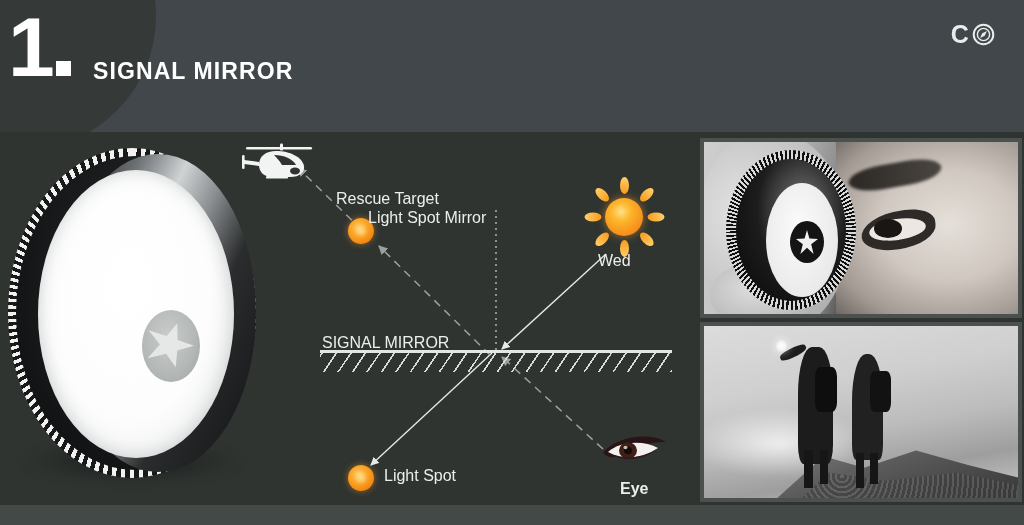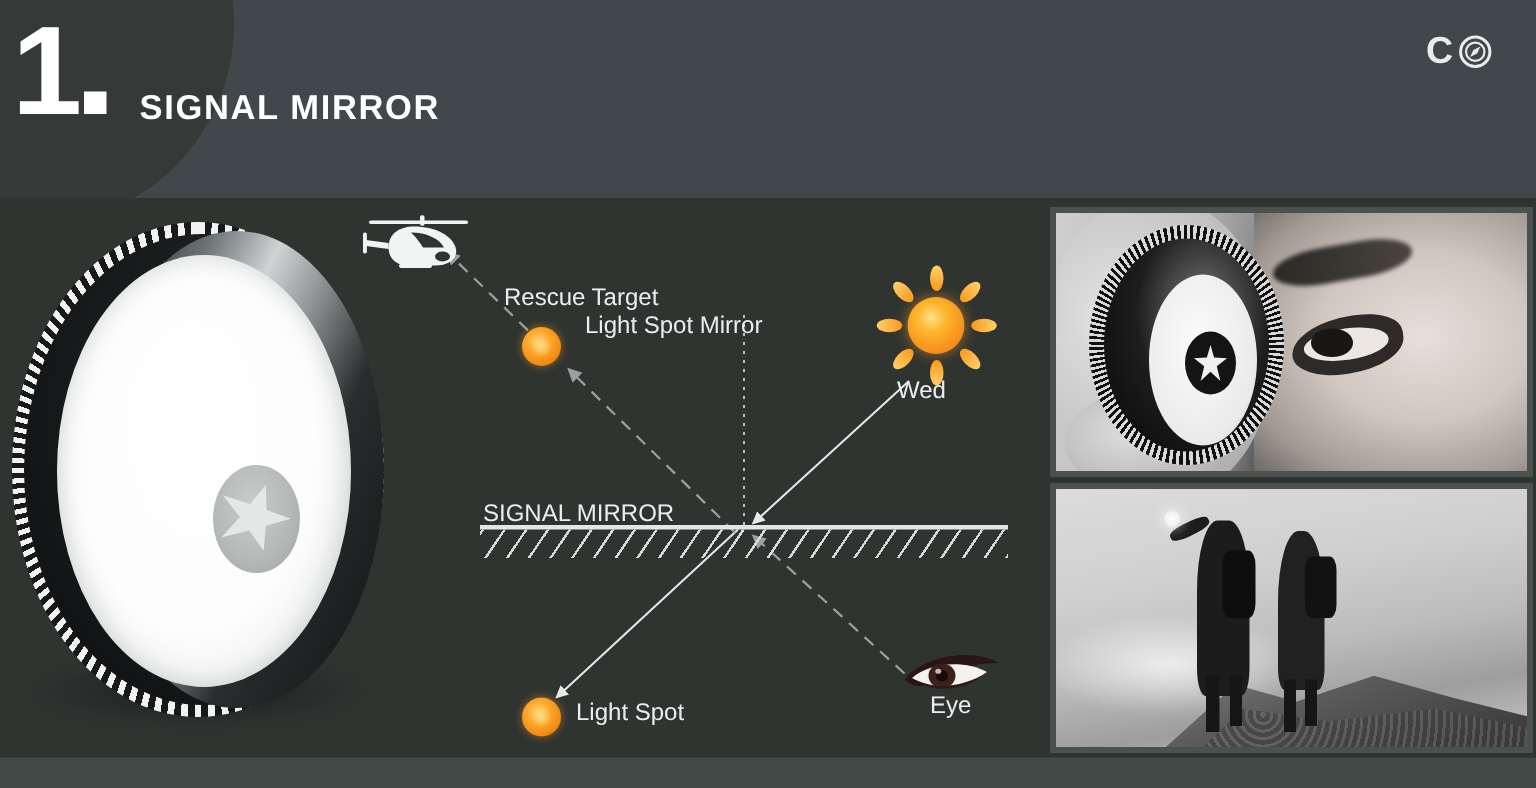--- a/index.html
+++ b/index.html
@@ -305,21 +305,21 @@
         <g fill="#2f3431">
           <path d="M34 15 C44 15 53 19 56 25 L42 25 C39 20 36 17 34 15 Z"></path>
           <ellipse cx="55" cy="31" rx="5" ry="3.4"></ellipse>
         </g>
       </svg>
     </div>
 
     <div class="diag-label" style="left:96px;top:16px;margin-top:36px;">Rescue Target</div>
 
     <div class="orange-dot" style="left:108px;top:80px;"></div>
-    <div class="diag-label" style="left:150px;top:71px;">Light Spot Mirror</div>
+    <div class="diag-label" style="left:128px;top:71px;">Light Spot Mirror</div>
 
     <div id="sun">
       <div class="core"></div>
       <div class="ray" style="transform:rotate(0deg);"></div>
       <div class="ray" style="transform:rotate(45deg);"></div>
       <div class="ray" style="transform:rotate(90deg);"></div>
       <div class="ray" style="transform:rotate(135deg);"></div>
       <div class="ray" style="transform:rotate(180deg);"></div>
       <div class="ray" style="transform:rotate(225deg);"></div>
       <div class="ray" style="transform:rotate(270deg);"></div>
@@ -335,21 +335,21 @@
     <div id="eye-icon">
       <svg width="70" height="34" viewBox="0 0 70 34">
         <path d="M3 20 C16 3 50 -1 66 9 C52 9 34 12 22 21 C15 26 8 25 3 20 Z" fill="#2a1418"></path>
         <path d="M8 19 C20 8 44 7 58 15 C46 25 24 28 8 19 Z" fill="#f4f2ef"></path>
         <ellipse cx="28" cy="17.5" rx="9" ry="8.2" fill="#3d2018"></ellipse>
         <ellipse cx="28" cy="17.5" rx="4" ry="3.8" fill="#140a07"></ellipse>
         <ellipse cx="25.5" cy="14.5" rx="2" ry="1.7" fill="#e9e3de" opacity=".8"></ellipse>
         <path d="M8 19 C20 28 44 25 58 15 C46 27 22 31 8 19 Z" fill="#31181c"></path>
       </svg>
     </div>
-    <div class="diag-label" style="left:380px;top:324px;">Eye</div>
+    <div class="diag-label" style="left:380px;top:342px;font-weight:bold;">Eye</div>
   </div>
 
   <div class="photo-frame" id="photo-eye">
     <div class="photo-inner">
       <div class="p1-bg"></div>
       <div class="p1-face"></div>
       <div class="p1-brow"></div>
       <div class="p1-eyeshape"></div>
       <div class="p1-eyewhite"></div>
       <div class="p1-iris"></div>

